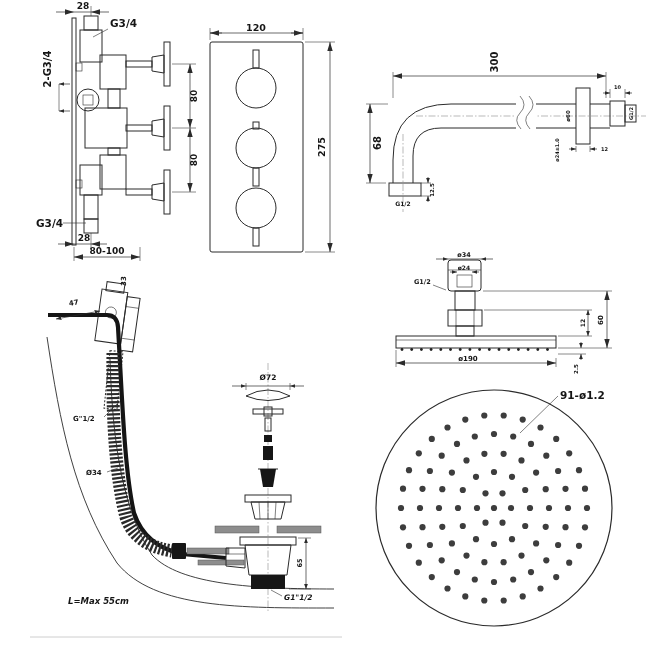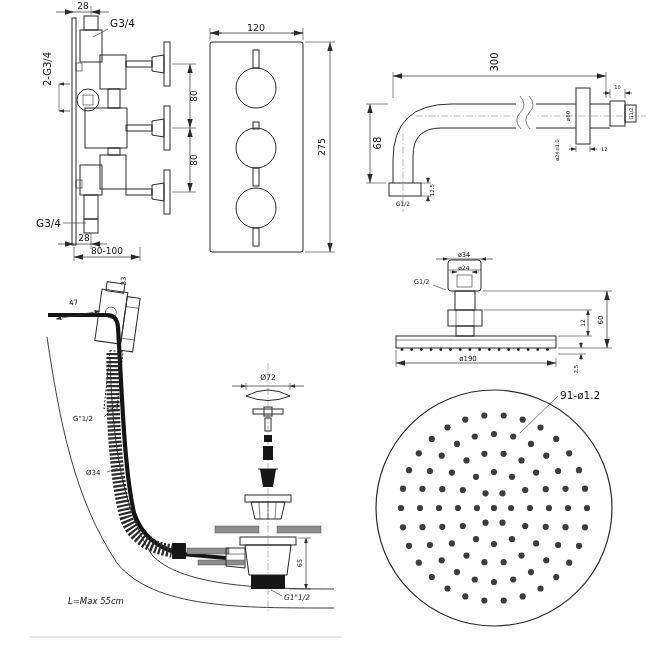--- a/index.html
+++ b/index.html
@@ -1,16 +1,16 @@
 <!DOCTYPE html>
 <html><head>
 <meta charset="utf-8">
 <style>
   html,body{margin:0;padding:0;background:#fff;}
-  .canvas{position:relative;width:650px;height:650px;background:#ffffff;overflow:hidden;}
+  .canvas{position:relative;width:650px;height:650px;background:#ffffff;overflow:hidden;font-weight:bold;}
   .canvas svg{position:absolute;}
   .ln{fill:none;stroke:#2b2b2b;stroke-width:1;}
   .thin{fill:none;stroke:#2b2b2b;stroke-width:.6;}
   .dim{fill:none;stroke:#2b2b2b;stroke-width:.7;}
   .ext{fill:none;stroke:#2b2b2b;stroke-width:.55;}
   .fillb{fill:#161616;stroke:none;}
   .gray{fill:#8d8d8d;stroke:#555;stroke-width:.5;}
   .cl{fill:none;stroke:#8a8a8a;stroke-width:.6;stroke-dasharray:7 2 1.5 2;}
   .lbl{font-family:"DejaVu Sans",sans-serif;fill:#151515;}
   .it{font-style:italic;}

